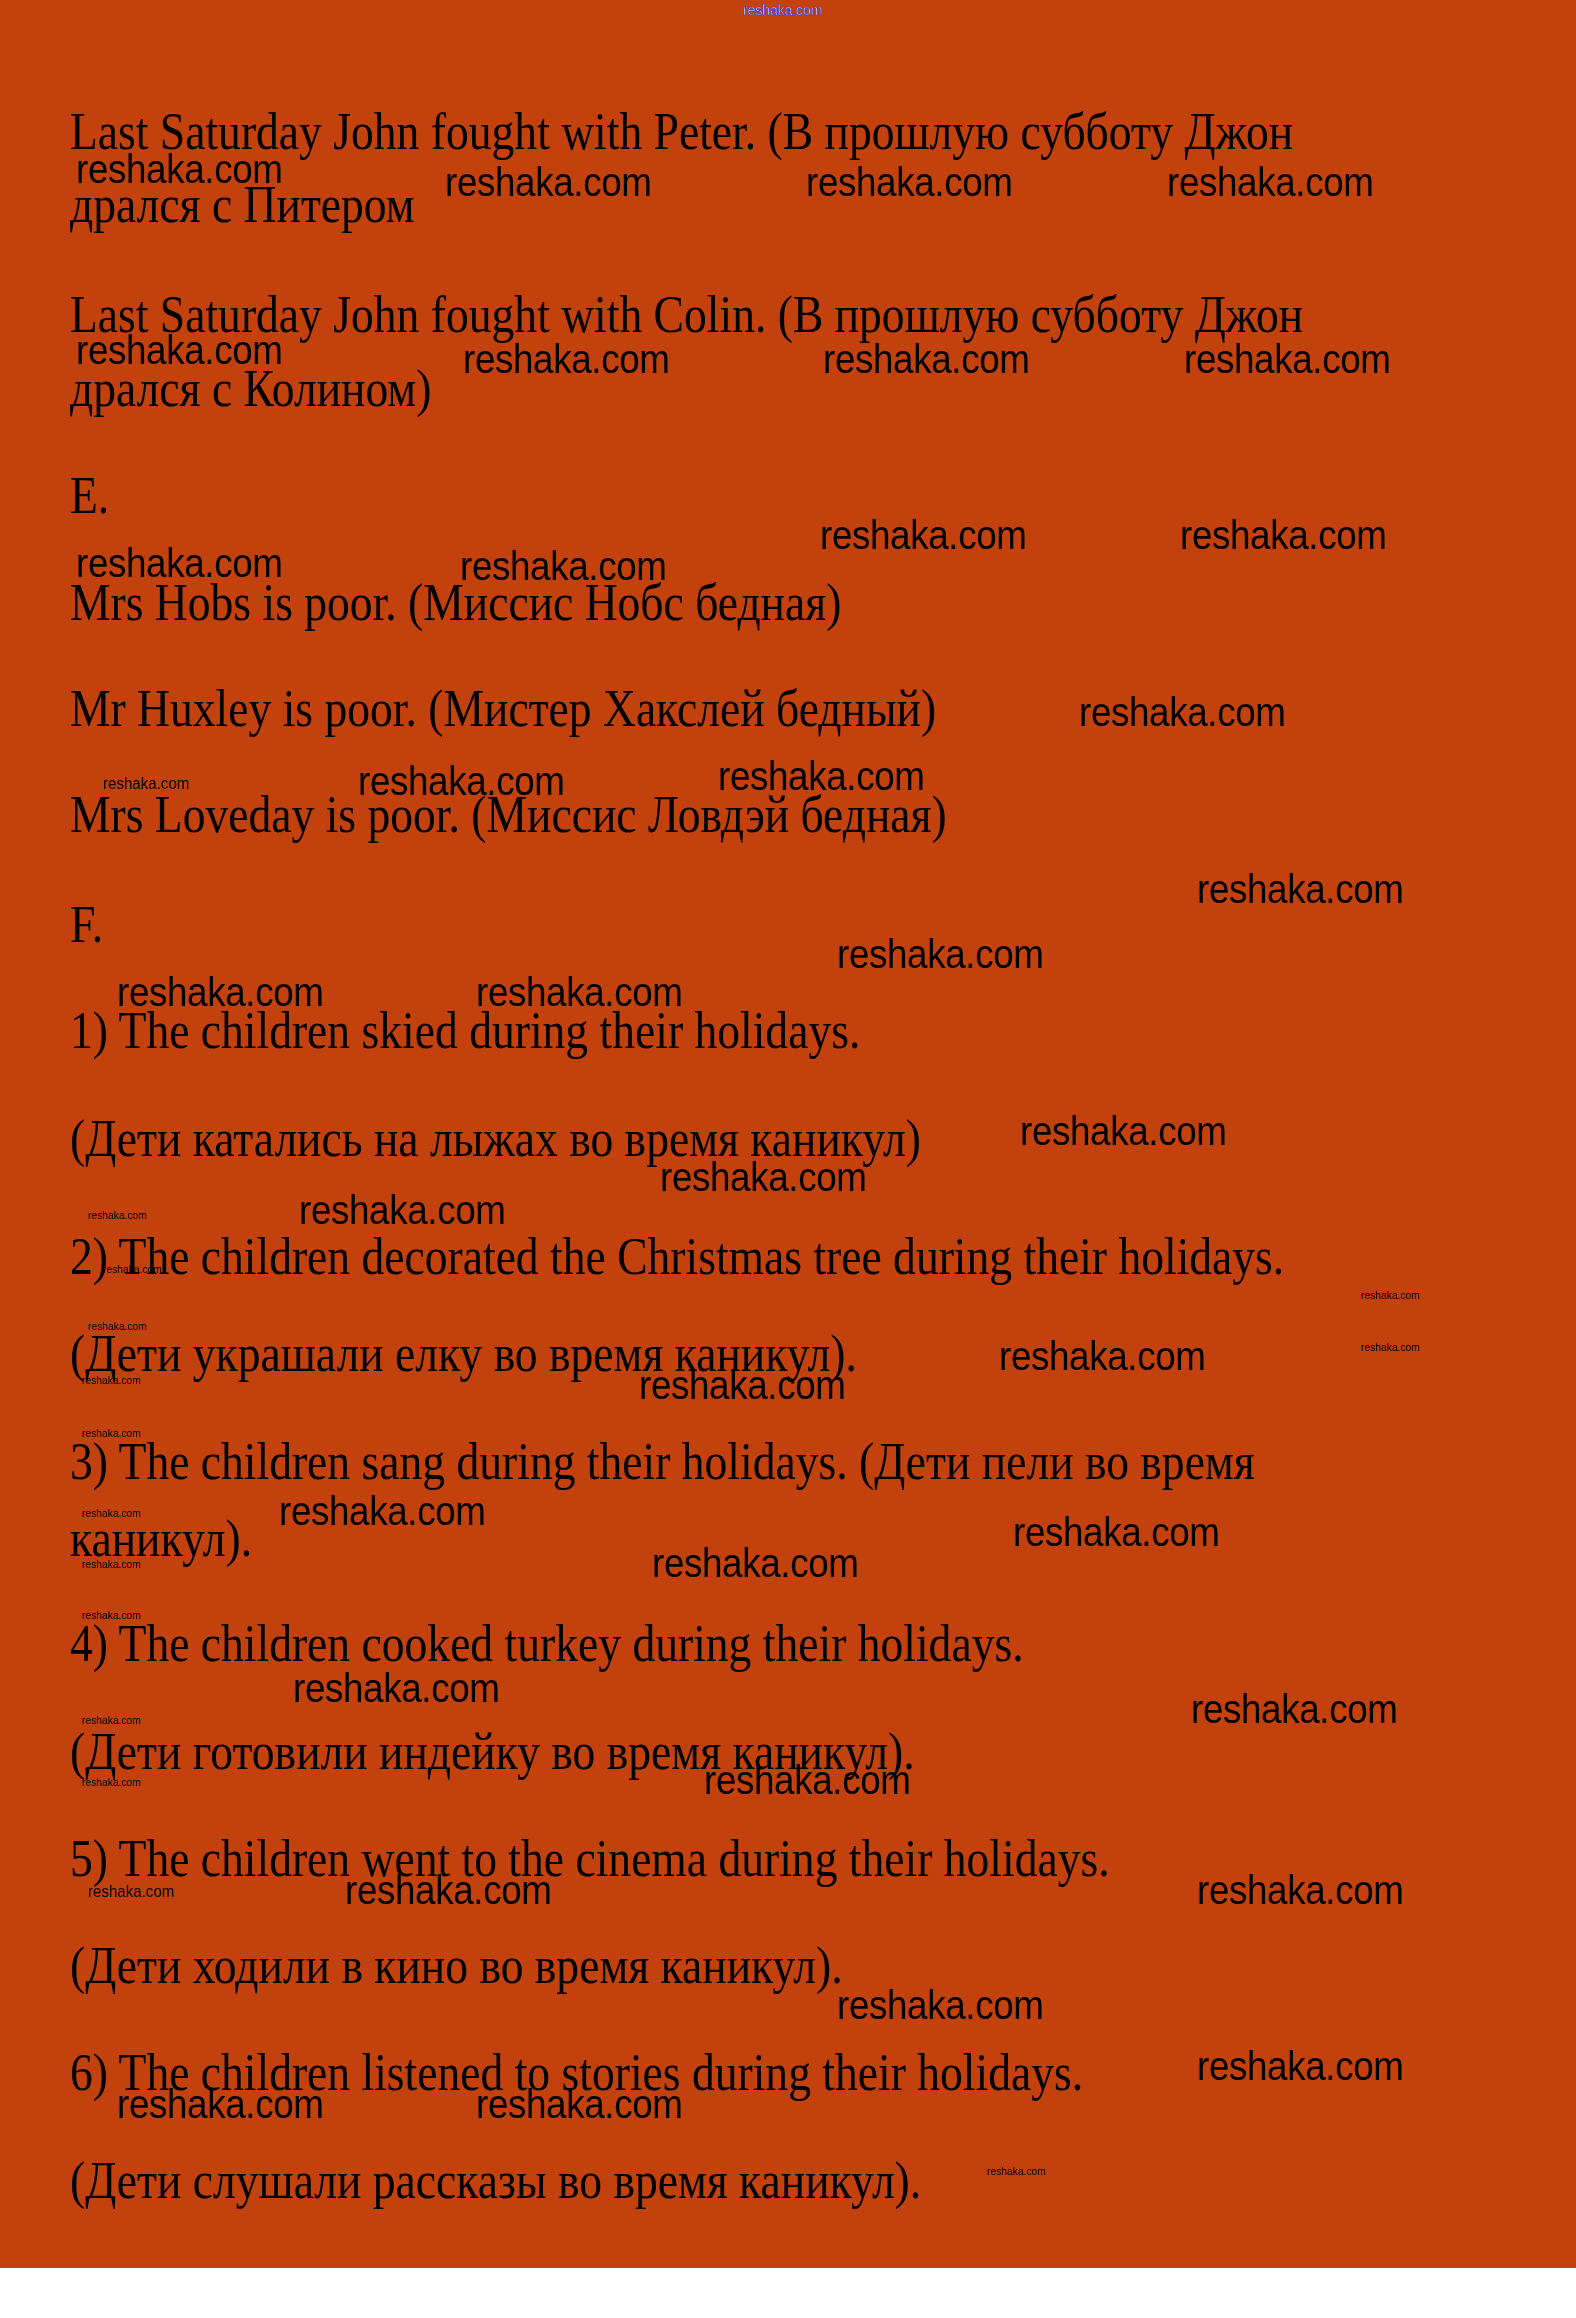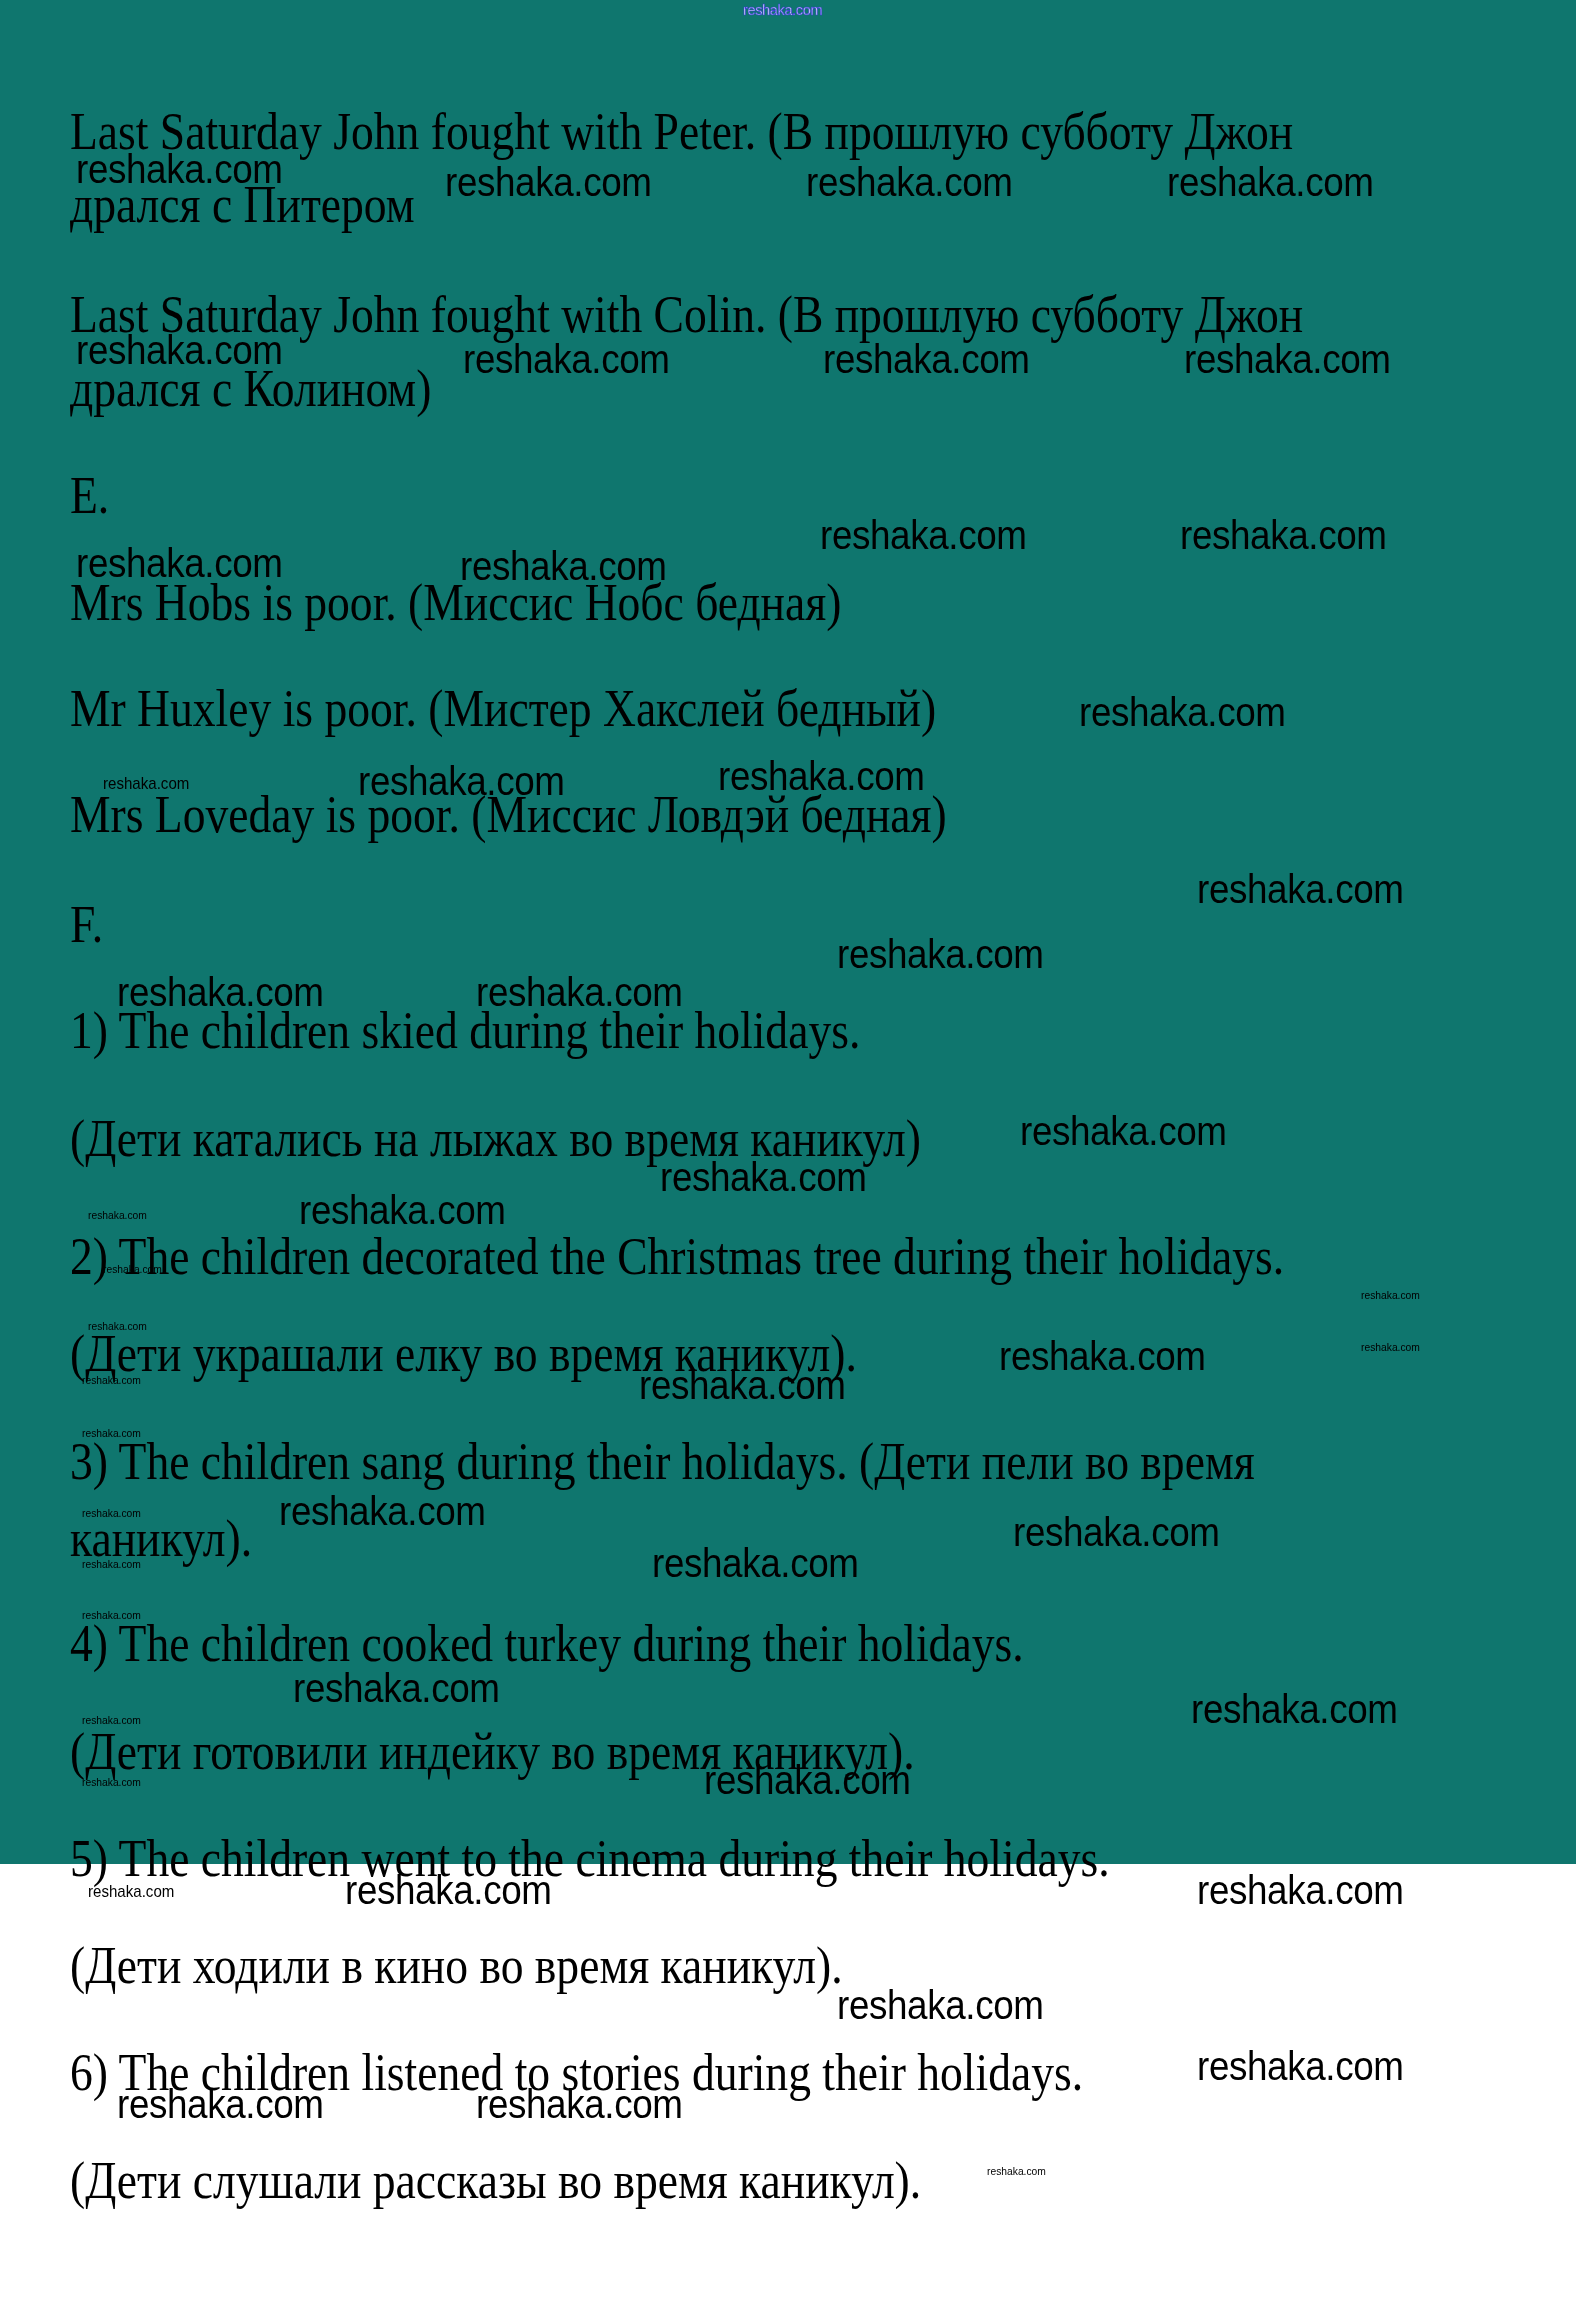--- a/index.html
+++ b/index.html
@@ -1,17 +1,17 @@
 <!DOCTYPE html>
 <html style="font-size:13.8px"><head>
 <meta charset="utf-8">
 <style>
   html, body { margin: 0; padding: 0; background: #ffffff; }
   body { width: 1577px; height: 2319px; position: relative; overflow: hidden; }
-  .page { position: absolute; left: 0; top: 0; width: 1577px; height: 1864px; background: #0f766e; }
+  .page { position: absolute; left: 0; top: 0; width: 1577px; height: 2268px; background: #c2410c; }
   .line {
     position: absolute; left: 70px; white-space: nowrap;
     font-family: "Liberation Serif", "DejaVu Serif", serif;
     font-size: 53px; line-height: 53px; color: #000;
     transform: scaleX(0.86); transform-origin: left top;
   }
   .wm {
     position: absolute; white-space: nowrap;
     font-family: "Liberation Sans", "DejaVu Sans", sans-serif;
     font-size: 40px; line-height: 40px; color: #000;

